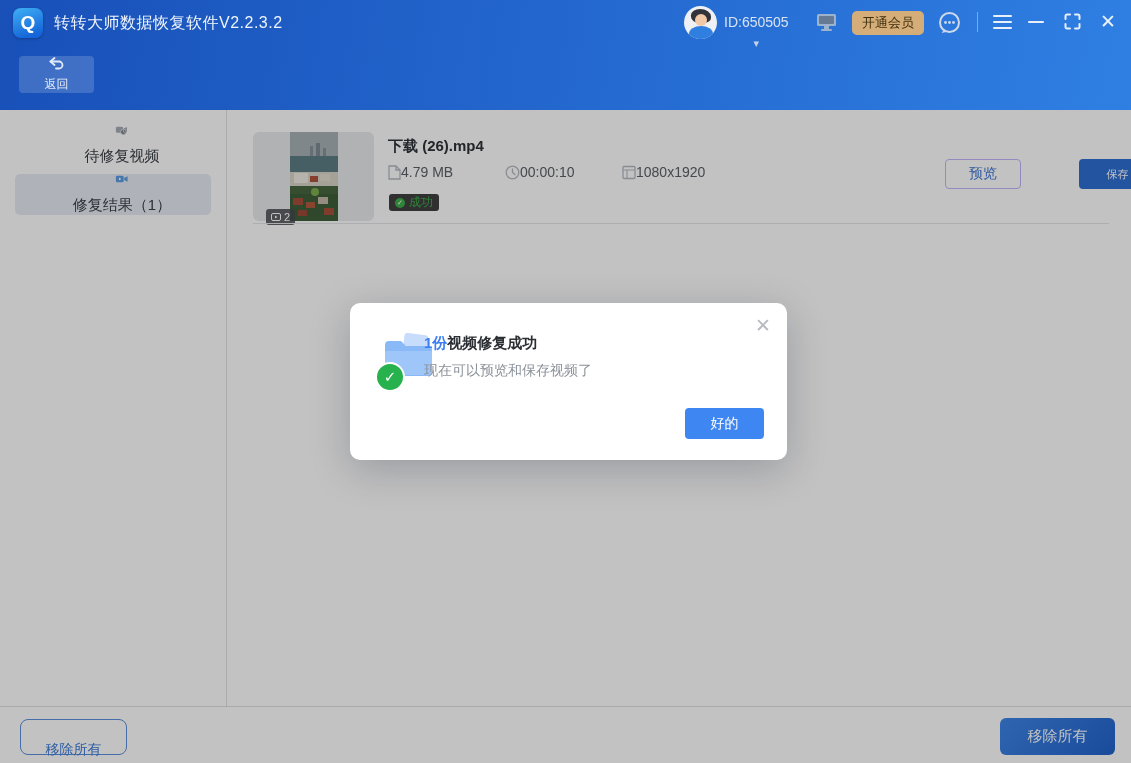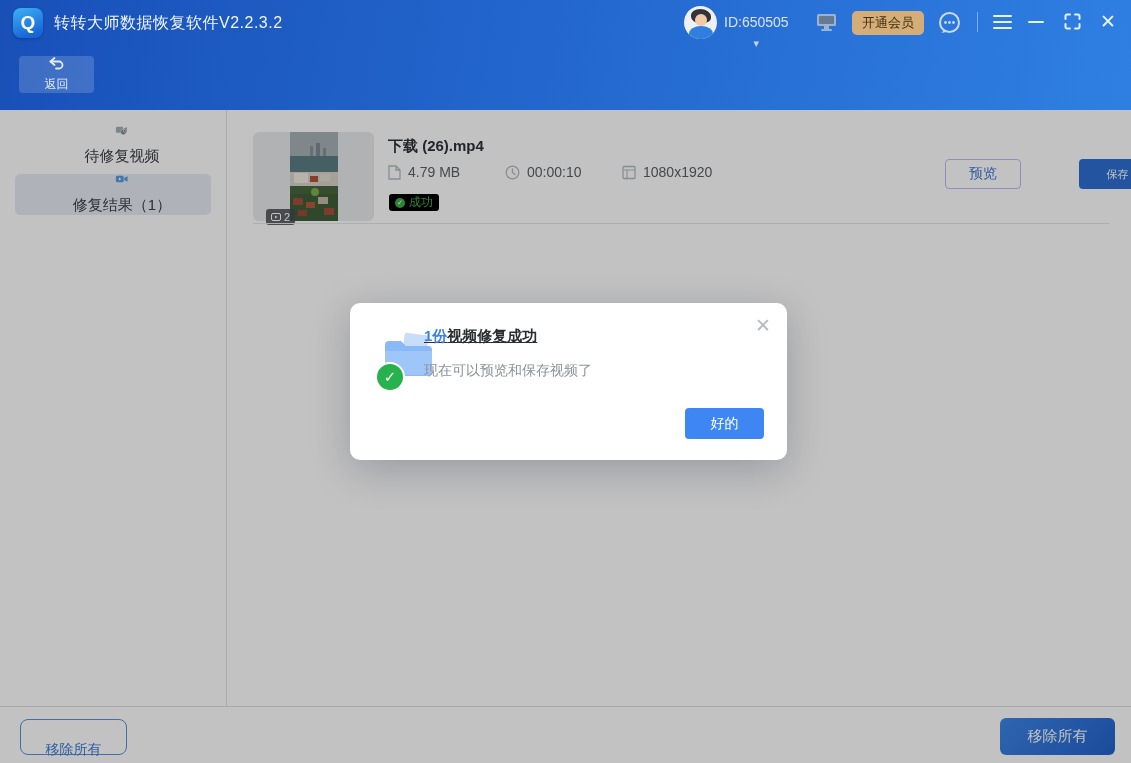--- a/index.html
+++ b/index.html
@@ -41,22 +41,22 @@
     padding-left:18px;font-size:15px;color:#3a3e44;}
   .side-item.first{top:15px;}
   .side-item.selected{top:64px;background:#e6ecf4;}
   .content{position:absolute;left:228px;top:0;width:903px;height:596px;background:#ffffff;}
   .thumb-box{position:absolute;left:25px;top:22px;width:121px;height:89px;border-radius:6px;background:#e9eaed;}
   .thumb-img{position:absolute;left:37px;top:0;width:48px;height:89px;overflow:hidden;}
   .count-badge{position:absolute;left:13px;bottom:-4px;height:16px;padding:0 5px;border-radius:3px;background:rgba(70,74,79,.85);
     color:#fff;font-size:11px;display:flex;align-items:center;gap:3px;}
   .file-name{position:absolute;left:160px;top:27px;font-size:15px;color:#2e3238;font-weight:bold;}
   .meta-row{position:absolute;left:160px;top:54px;display:flex;gap:32px;align-items:center;font-size:14px;color:#5b6066;}
-  .meta-item{display:flex;align-items:center;gap:7px;min-width:85px;}
-  .status-badge{position:absolute;left:161px;top:84px;height:17px;padding:0 6px;border-radius:3px;background:#000000;
+  .meta-item{display:flex;align-items:center;min-width:85px;}
+  .status-badge{position:absolute;left:161px;top:84px;height:17px;padding:0 6px;border-radius:3px;background:#404040;
     display:flex;align-items:center;gap:4px;font-size:12px;color:#3fae4a;}
   .status-badge .dot{width:10px;height:10px;border-radius:50%;background:#3fae4a;color:#fff;font-size:7px;
     display:flex;align-items:center;justify-content:center;}
   .preview-btn{position:absolute;left:717px;top:49px;width:76px;height:30px;border-radius:4px;background:#fff;
     border:1px solid #c4b5fd;color:#3f78d4;font-size:14px;display:flex;align-items:center;justify-content:center;}
   .save-btn{position:absolute;left:803px;top:49px;width:77px;height:30px;border-radius:4px;
     background:#2f6fd3;color:#fff;font-size:11px;display:flex;align-items:center;justify-content:center;margin-left:48px;}
   .row-divider{position:absolute;left:25px;top:113px;width:856px;height:1px;background:#e4e5e8;}
 
   
@@ -68,21 +68,21 @@
     display:flex;align-items:center;justify-content:center;}
 
   
   .backdrop{position:absolute;left:0;top:110px;width:1131px;height:653px;background:rgba(0,0,0,.24);z-index:10;}
   .modal{position:absolute;left:350px;top:303px;width:437px;height:157px;background:#fff;border-radius:10px;z-index:20;
     box-shadow:0 10px 40px rgba(10,20,40,.22);}
   .modal-close{position:absolute;right:16px;top:12px;color:#b7bbc1;font-size:19px;line-height:22px;}
   .folder-wrap{position:absolute;left:28px;top:30px;width:66px;height:62px;}
   .check-circle{position:absolute;left:-3px;top:29px;width:30px;height:30px;border-radius:50%;background:#28b24d;
     border:2px solid #fff;color:#fff;font-size:15px;font-weight:bold;display:flex;align-items:center;justify-content:center;}
-  .modal-title{position:absolute;left:74px;top:24px;font-size:15px;font-weight:bold;color:#2b2f33;text-decoration:underline;}
+  .modal-title{position:absolute;left:74px;top:31px;font-size:15px;font-weight:bold;color:#2b2f33;}
   .modal-title .hl{color:#3d7ef2;}
   .modal-sub{position:absolute;left:74px;top:59px;font-size:14px;color:#8b9199;}
   .ok-btn{position:absolute;left:335px;top:105px;width:79px;height:31px;border-radius:4px;background:#3e86f2;
     color:#fff;font-size:14px;display:flex;align-items:center;justify-content:center;}
 
   .clickable{cursor:pointer;flex-direction:column;}
 </style>
 </head>
 <body>
 

